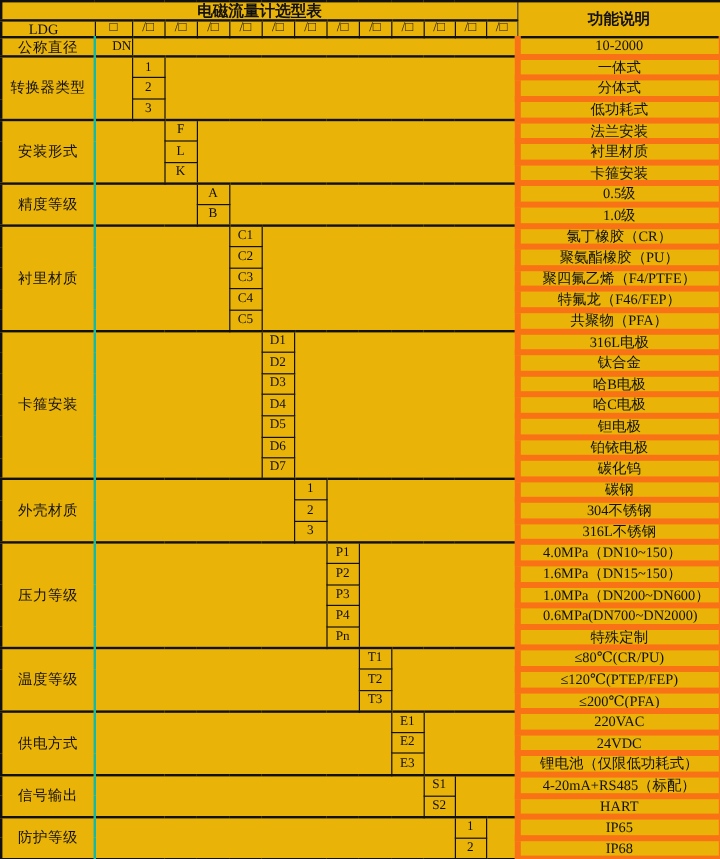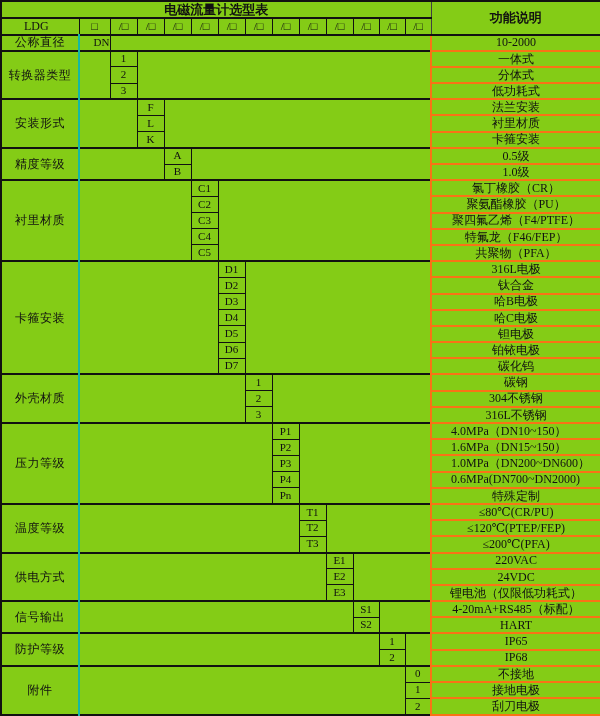--- a/index.html
+++ b/index.html
@@ -1,36 +1,36 @@
 <!DOCTYPE html>
 <html><head>
 <meta charset="utf-8">
 <style>
   html,body{margin:0;padding:0;background:#ffffff;}
-  .wrap{width:600px;height:716px;background:#84cc16;overflow:hidden;}
+  .wrap{width:600px;height:716px;background:#eab308;overflow:hidden;}
   table.sel{
     width:600px;height:716px;
     border-collapse:collapse;table-layout:fixed;
     font-family:"Liberation Serif","DejaVu Serif",serif;
     color:#111111;
     border:2px solid #111111;
   }
   td{
     padding:0;margin:0;
     font-size:12px;line-height:1.05;
     text-align:center;vertical-align:middle;
     overflow:hidden;white-space:nowrap;
   }
   td.title{font-weight:bold;font-size:13px;}
   td.fhead{font-weight:bold;font-size:13px;border-left:1px solid #404040;}
   td.lbl{border-right:2px solid #14b8a6;font-size:12px;letter-spacing:0.5px;}
   td.ldg{text-align:left;padding-left:22px;border-right:1px solid #111;font-size:12px;}
   td.code{border:1px solid #111;font-size:11px;}
   td.slot{border:1px solid #111;font-size:11px;}
-  td.desc{border:2px solid #f97316;font-size:12px;}
+  td.desc{border:5px solid #f97316;font-size:12px;}
   td.left{text-align:left;padding-left:19px;}
   tr.gsep td{border-top:2px solid #111;}
 </style>
 </head>
 <body>
 
 <div class="wrap">
 <table class="sel">
   <colgroup>
     <col style="width:78px">

